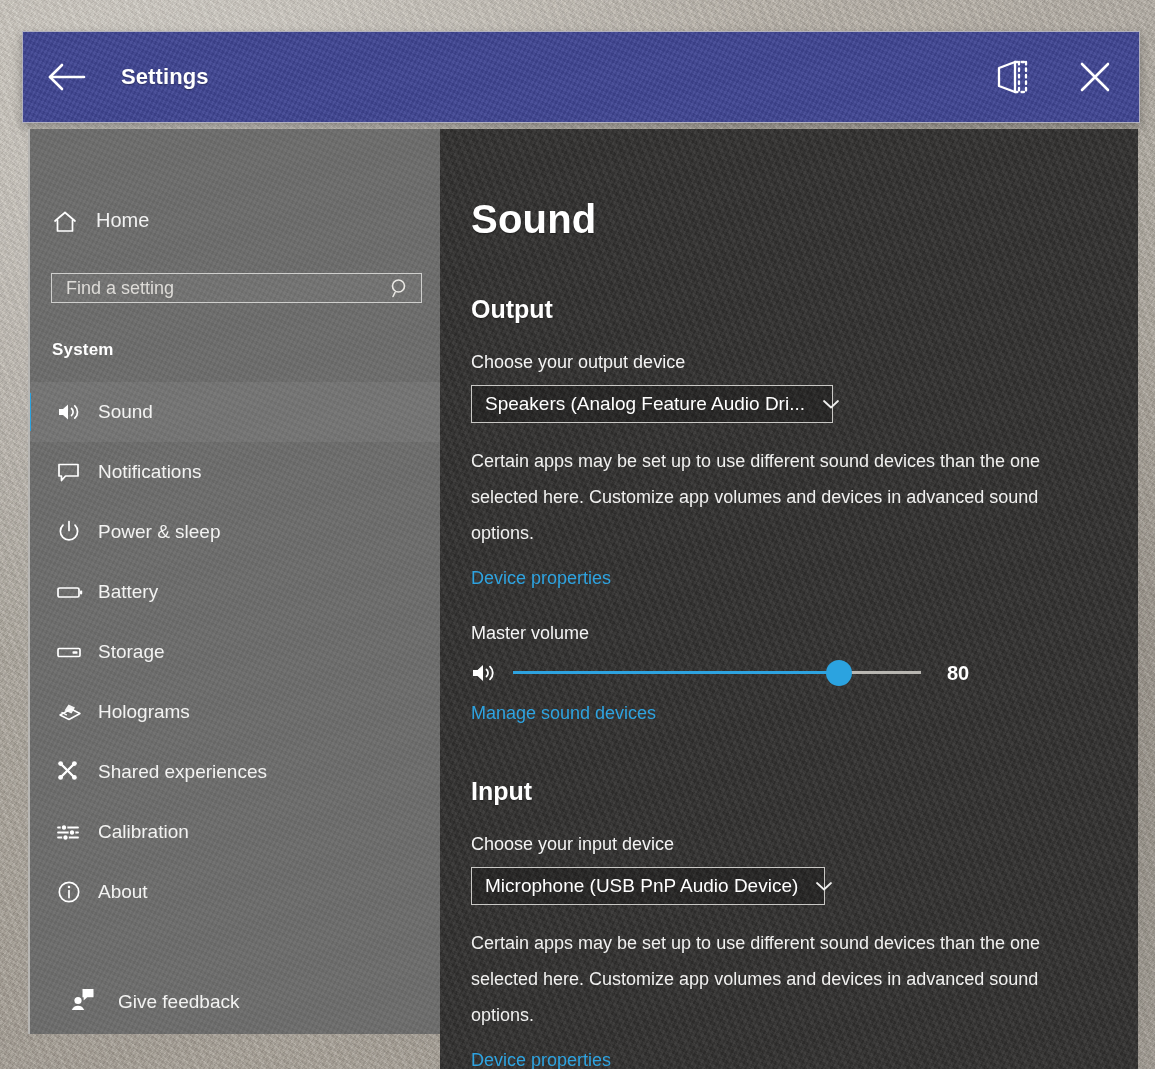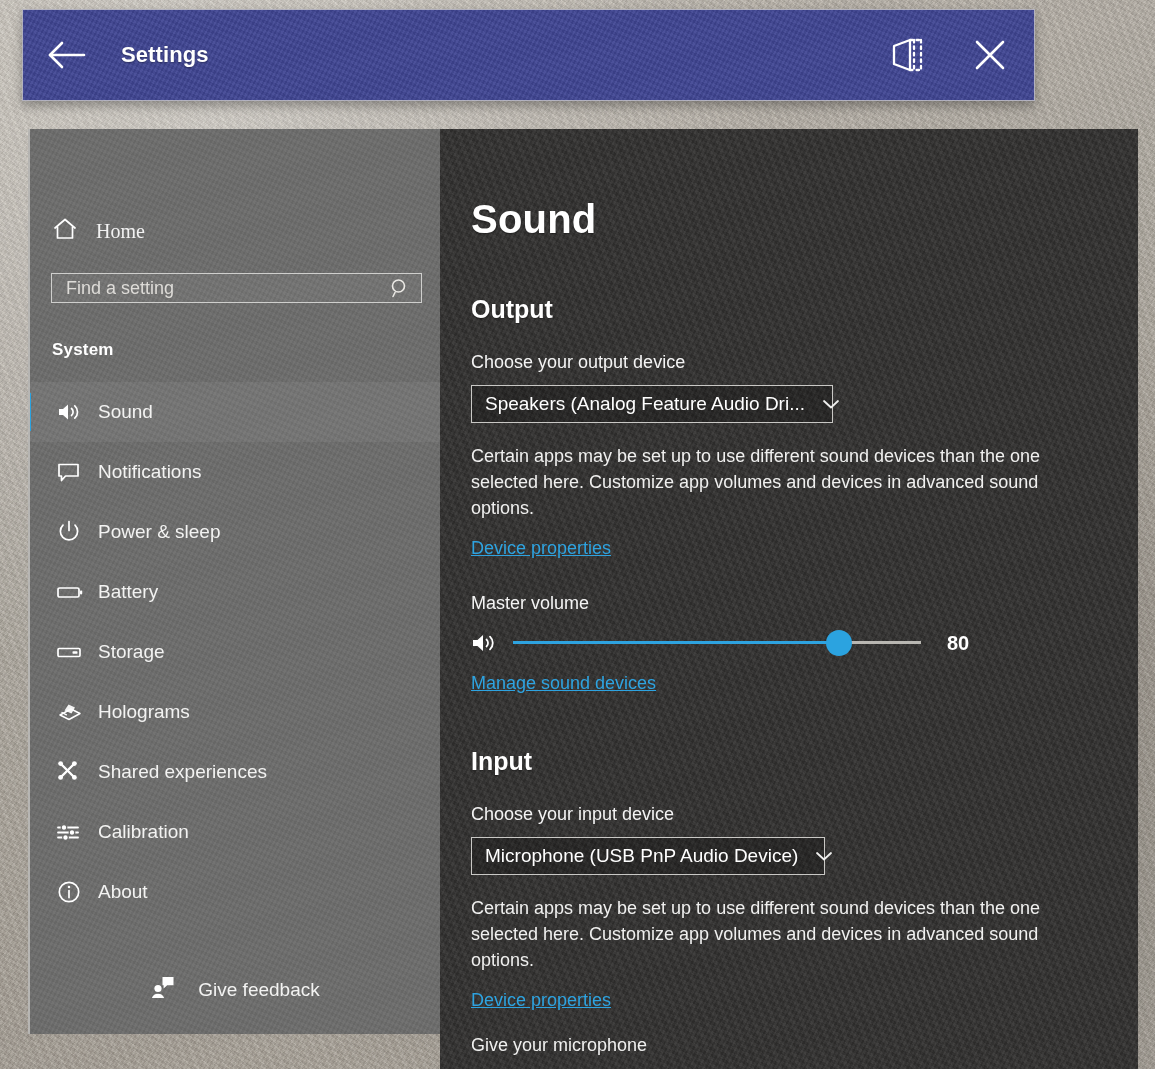--- a/index.html
+++ b/index.html
@@ -29,22 +29,22 @@
     position:absolute; inset:0;
     background-image:
       repeating-linear-gradient(43deg, rgba(255,255,255,0.035) 0 1px, rgba(0,0,0,0.035) 1px 3px),
       repeating-linear-gradient(-37deg, rgba(255,255,255,0.03) 0 1px, rgba(0,0,0,0.03) 1px 2px);
     opacity:.9;
   }
 
   
   #titlebar {
     position: absolute;
-    left: 22px; top: 9px;
-    width: 1013px; height: 92px;
+    left: 22px; top: 31px;
+    width: 1118px; height: 92px;
     background-color: #3f4593;
     background-image:
       repeating-linear-gradient(117deg, rgba(255,255,255,0.035) 0 2px, rgba(0,0,0,0.05) 2px 4px),
       repeating-linear-gradient(23deg, rgba(255,255,255,0.03) 0 3px, rgba(0,0,0,0.04) 3px 6px);
     border: 1px solid rgba(215,212,205,0.75);
     box-shadow: 0 5px 10px rgba(0,0,0,0.30);
     display: flex;
     align-items: center;
   }
   .tb-btn {
@@ -84,24 +84,23 @@
     background-image:
       repeating-linear-gradient(117deg, rgba(255,255,255,0.028) 0 2px, rgba(0,0,0,0.05) 2px 4px),
       repeating-linear-gradient(23deg, rgba(255,255,255,0.022) 0 3px, rgba(0,0,0,0.045) 3px 6px),
       repeating-linear-gradient(71deg, rgba(0,0,0,0.035) 0 5px, rgba(255,255,255,0.022) 5px 9px);
     overflow: hidden;
     color: #ffffff;
   }
 
   
   .home-row {
-    display: flex; align-items: center;
+    display: flex; align-items: flex-start;
     height: 44px;
     margin: 80px 0 0 22px;
-    font-family: Liberation Serif, serif;
   }
   .home-row .label {
     color: #f2f2f2; font-size: 20px; margin-left: 18px; font-weight: 400;
   }
 
   #search-box {
     position: relative;
     margin: 20px 0 0 21px;
     width: 371px; height: 30px;
     border: 1px solid #cfcfcd;
@@ -141,23 +140,23 @@
   }
   .nav-item.selected { background: rgba(255,255,255,0.055); }
   .nav-item.selected::before {
     content: "";
     position: absolute; left: -4px; top: 11px;
     width: 5px; height: 38px;
     background: #2ba3e0;
   }
 
   #feedback-item {
-    position: absolute; left: 0; bottom: 16px;
+    position: absolute; left: 0; bottom: 4px;
     display: flex; align-items: center;
-    height: 56px; width: 100%; justify-content: center;
+    height: 56px; padding-left: 40px; width: 100%;
   }
   #feedback-item .label {
     color: #f3f3f2; font-size: 19px; margin-left: 22px;
   }
 
   
   #content-inner { padding: 68px 0 0 31px; }
 
   #page-title {
     font-size: 40px; font-weight: 600; letter-spacing: .2px;
@@ -180,26 +179,26 @@
     color: #ffffff;
   }
   .combo .val { font-size: 19px; white-space: nowrap; }
   .combo .chev { margin-left: 16px; display: flex; align-items: center; color: #f0f0ef; }
   #output-combo { width: 362px; justify-content: space-between; }
   #input-combo  { width: 354px; justify-content: space-between; }
 
   .desc {
     margin-top: 20px;
     width: 578px;
-    font-size: 18px; line-height: 26px; color: #f0f0ef;
+    font-size: 18px; line-height: 36px; color: #f0f0ef;
   }
   .link {
     display: inline-block;
     margin-top: 17px;
-    color: #2ea3e0; font-size: 18px; cursor: pointer; text-decoration: underline;
+    color: #2ea3e0; font-size: 18px; cursor: pointer;
   }
 
   #volume-label { font-size: 18px; margin-top: 34px; color: #f4f4f4; }
   #slider-row {
     display: flex; align-items: center;
     margin-top: 16px;
   }
   #speaker-icon { width: 34px; display:flex; align-items:center; color:#ffffff; }
   #slider-track-wrap {
     position: relative;

